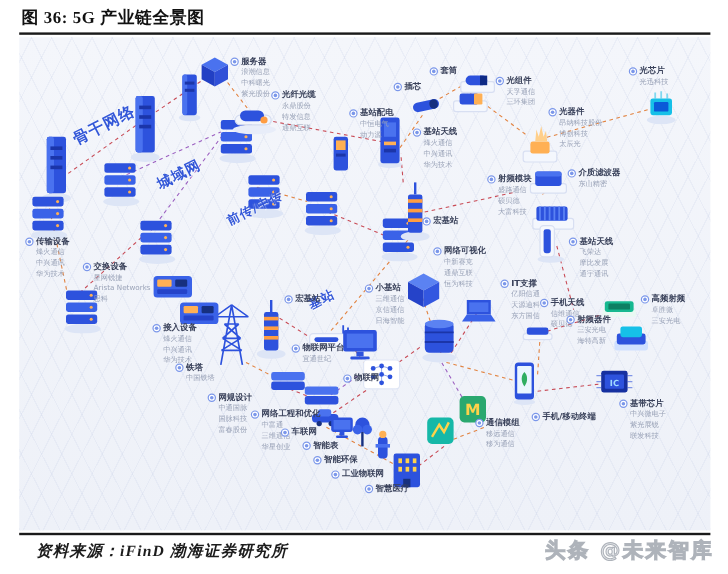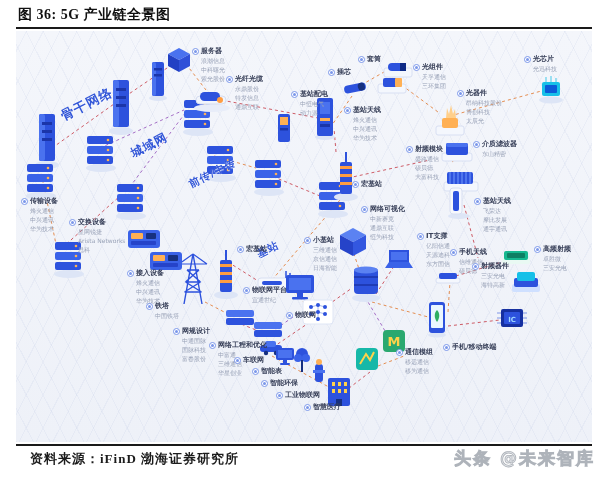--- a/index.html
+++ b/index.html
@@ -3,21 +3,21 @@
 <meta charset="utf-8">
 <style>
   html,body{margin:0;padding:0;background:#fff;}
   body{width:607px;height:478px;position:relative;overflow:hidden;
        font-family:"DejaVu Sans",sans-serif;}
   .fig-title{position:absolute;left:18px;top:6px;font-family:"Liberation Serif",serif;
        font-weight:700;font-size:14px;color:#111;letter-spacing:.5px;}
   .rule-top{position:absolute;left:16px;top:27px;width:576px;height:2px;background:#1a1a1a;}
   .rule-bottom{position:absolute;left:16px;top:444px;width:576px;height:1.5px;background:#1a1a1a;}
   .source{position:absolute;left:30px;top:450px;font-family:"Liberation Serif",serif;
-       font-weight:700;font-size:13px;color:#1c1c1c;letter-spacing:1px;}
+       font-style:italic;font-weight:700;font-size:13px;color:#1c1c1c;letter-spacing:1px;}
   .watermark{position:absolute;right:12px;top:447px;font-size:17px;font-weight:800;
        color:#e9ebee;-webkit-text-stroke:.9px #aeb3ba;letter-spacing:2px;
        text-shadow:1px 1px 0 #fff;}
   .stage{position:absolute;left:16px;top:31px;width:576px;height:411px;overflow:hidden;
        background:
         repeating-linear-gradient(63deg, rgba(185,196,226,.16) 0 1px, transparent 1px 15px),
         repeating-linear-gradient(-63deg, rgba(185,196,226,.16) 0 1px, transparent 1px 15px),
         linear-gradient(#f4f6fb,#eef1f8);}
   .links{position:absolute;left:0;top:0;z-index:1;}
   .icon{position:absolute;z-index:2;line-height:0;}
@@ -612,20 +612,29 @@
       </div>
       <div class="nc">卓胜微</div>
       <div class="nc">三安光电</div>
     </div>
     <div class="node" style="left: 427px; top: 311px;">
       <div class="nh">
         <span class="bullet"></span>
         <span class="nt">手机/移动终端</span>
       </div>
     </div>
+    <div class="node" style="left: 500px; top: 300px;">
+      <div class="nh">
+        <span class="bullet"></span>
+        <span class="nt">基带芯片</span>
+      </div>
+      <div class="nc">中兴微电子</div>
+      <div class="nc">紫光展锐</div>
+      <div class="nc">联发科技</div>
+    </div>
     <div class="node" style="left: 218px; top: 324px;">
       <div class="nh">
         <span class="bullet"></span>
         <span class="nt">车联网</span>
       </div>
     </div>
     <div class="node" style="left: 236px; top: 335px;">
       <div class="nh">
         <span class="bullet"></span>
         <span class="nt">智能表</span>

